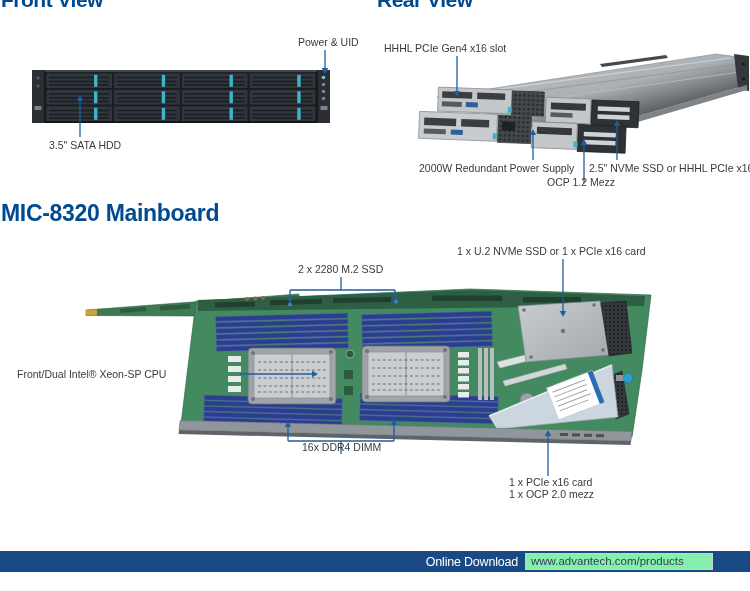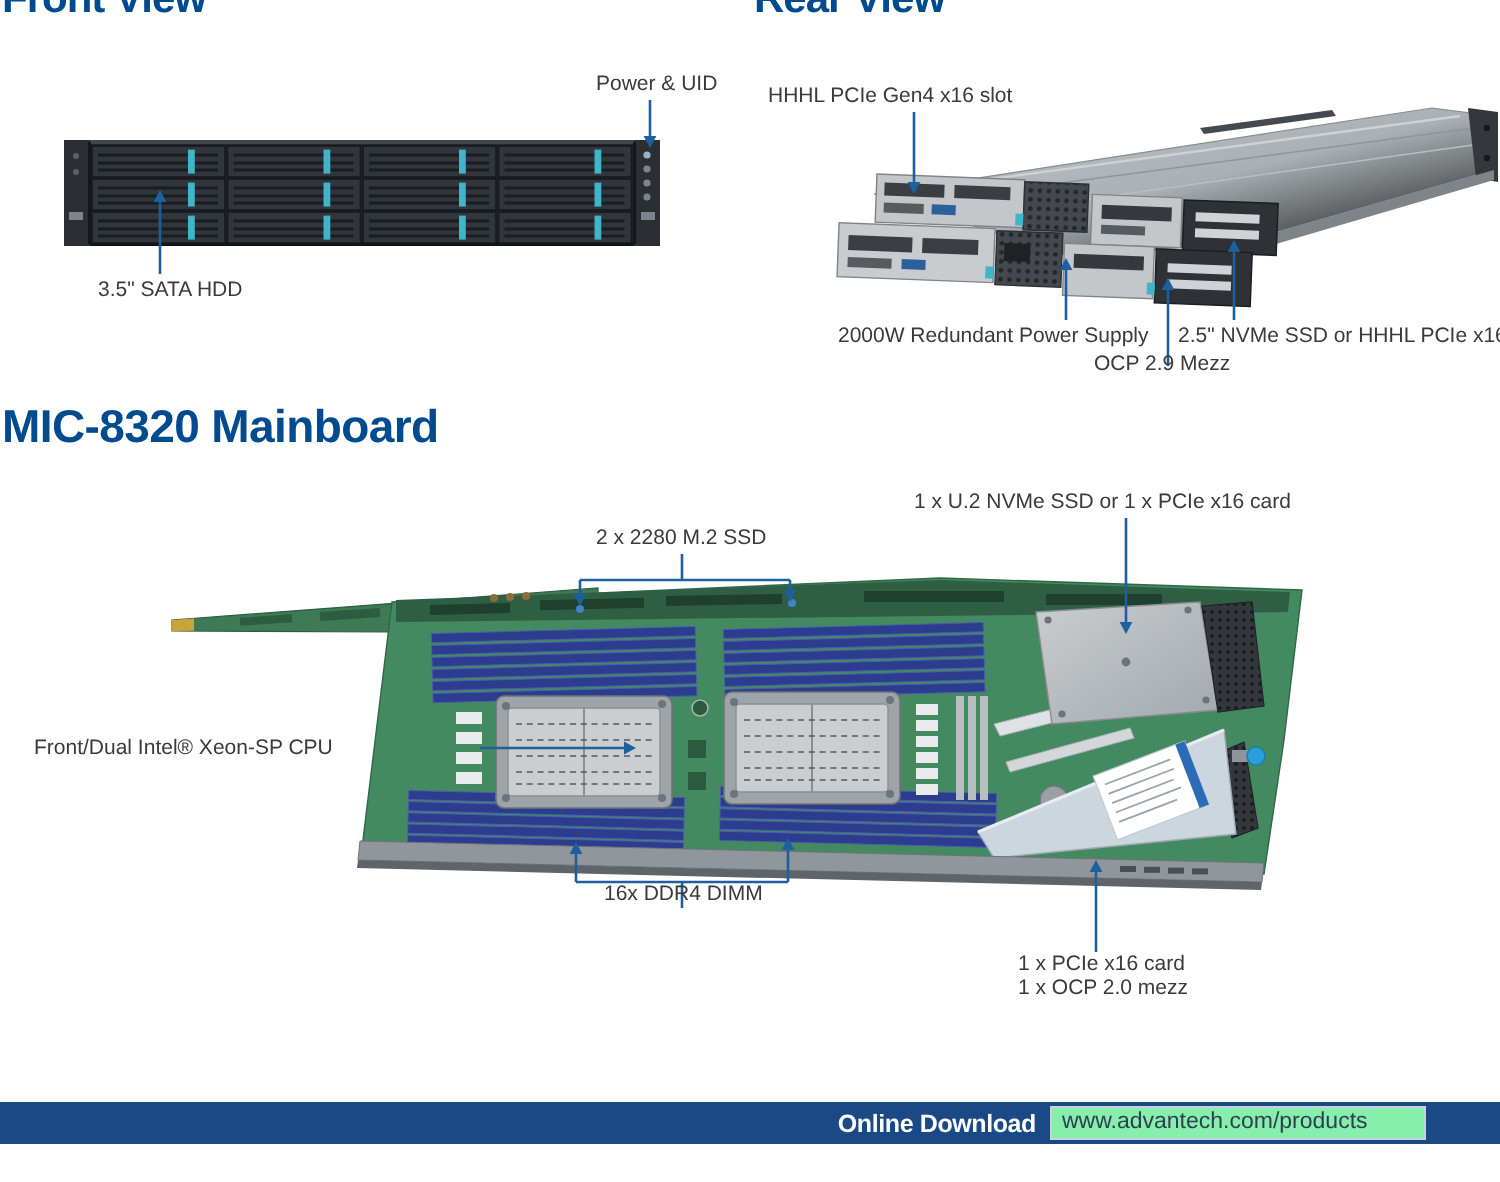--- a/index.html
+++ b/index.html
@@ -22,21 +22,21 @@
   }
   .ann.two-line{line-height:11.5px;}
   svg{display:block;}
   #art{position:absolute;left:0;top:0;}
   
   .footer-bar{
     left:0;top:551px;width:750px;height:21px;background:#1a4a85;
   }
   .footer-label{
     left:400px;top:555px;width:118px;text-align:right;
-    color:#ffffff;font-weight:bold;font-size:12.5px;letter-spacing:-0.2px;
+    color:#ffffff;font-weight:normal;font-size:12.5px;letter-spacing:-0.2px;
     white-space:nowrap;
   }
   .footer-url{
     left:525px;top:553px;width:181px;height:15px;background:#86efac;
     border:1px solid #c9d2dc;
     font-size:11.5px;color:#2e3f52;line-height:15px;padding-left:5px;
     white-space:nowrap;overflow:hidden;
   }
 </style>
 </head>
@@ -357,21 +357,21 @@
 
 <div class="abs h-title" style="left:1px;top:-12px;">Front View</div>
 <div class="abs h-title" style="left:377px;top:-12px;">Rear View</div>
 
 <div class="abs ann" style="left:298px;top:36px;">Power &amp; UID</div>
 <div class="abs ann" style="left:49px;top:139px;">3.5" SATA HDD</div>
 
 <div class="abs ann" style="left:384px;top:42px;">HHHL PCIe Gen4 x16 slot</div>
 <div class="abs ann" style="left:419px;top:162px;">2000W Redundant Power Supply</div>
 <div class="abs ann" style="left:589px;top:162px;">2.5" NVMe SSD or HHHL PCIe x16</div>
-<div class="abs ann" style="left:547px;top:176px;">OCP 2.9 Mezz</div>
+<div class="abs ann" style="left:547px;top:176px;">OCP 1.2 Mezz</div>
 
 <div class="abs h-main" style="left:1px;top:200px;">MIC-8320 Mainboard</div>
 
 <div class="abs ann" style="left:298px;top:263px;">2 x 2280 M.2 SSD</div>
 <div class="abs ann" style="left:457px;top:245px;">1 x U.2 NVMe SSD or 1 x PCIe x16 card</div>
 <div class="abs ann" style="left:17px;top:368px;">Front/Dual Intel® Xeon-SP CPU</div>
 <div class="abs ann" style="left:302px;top:441px;">16x DDR4 DIMM</div>
 <div class="abs ann two-line" style="left:509px;top:477px;">
   <div>1 x PCIe x16 card</div>
   <div>1 x OCP 2.0 mezz</div>

